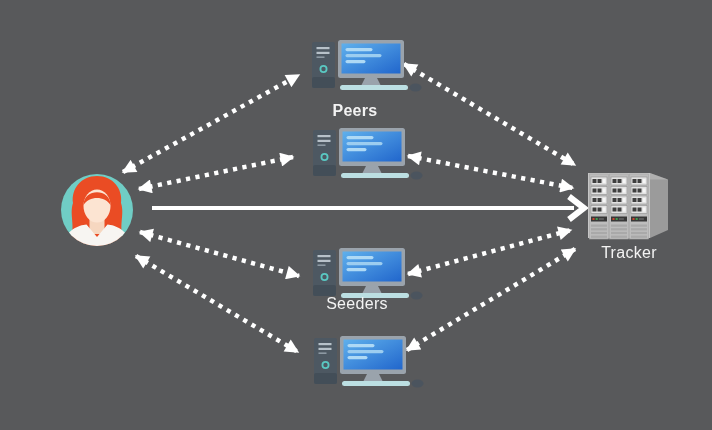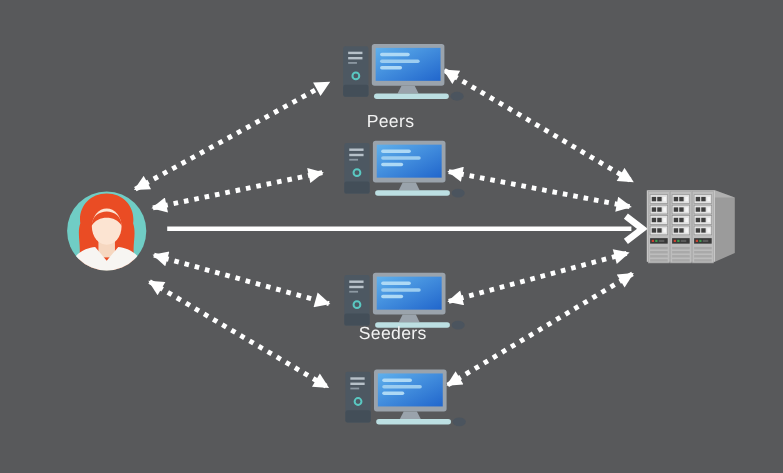--- a/index.html
+++ b/index.html
@@ -128,16 +128,17 @@
     </g>
 
     <use href="#avatar" x="97" y="210"></use>
     <use href="#pc" x="310" y="38"></use>
     <use href="#pc" x="311" y="126"></use>
     <use href="#pc" x="311" y="246"></use>
     <use href="#pc" x="312" y="334"></use>
     <use href="#server" x="588" y="171"></use>
   </svg>
 
-  <div class="node-label" style="left:315px; top:102px; width:80px;">Peers</div>
+  <div class="node-label" style="left:315px; top:102px; width:80px;font-weight:bold;">Peers</div>
   <div class="node-label" style="left:307px; top:295px; width:100px;">Seeders</div>
+  <div class="node-label" style="left:584px; top:244px; width:90px;">Tracker</div>
 
 </div>
 
 </body></html>

